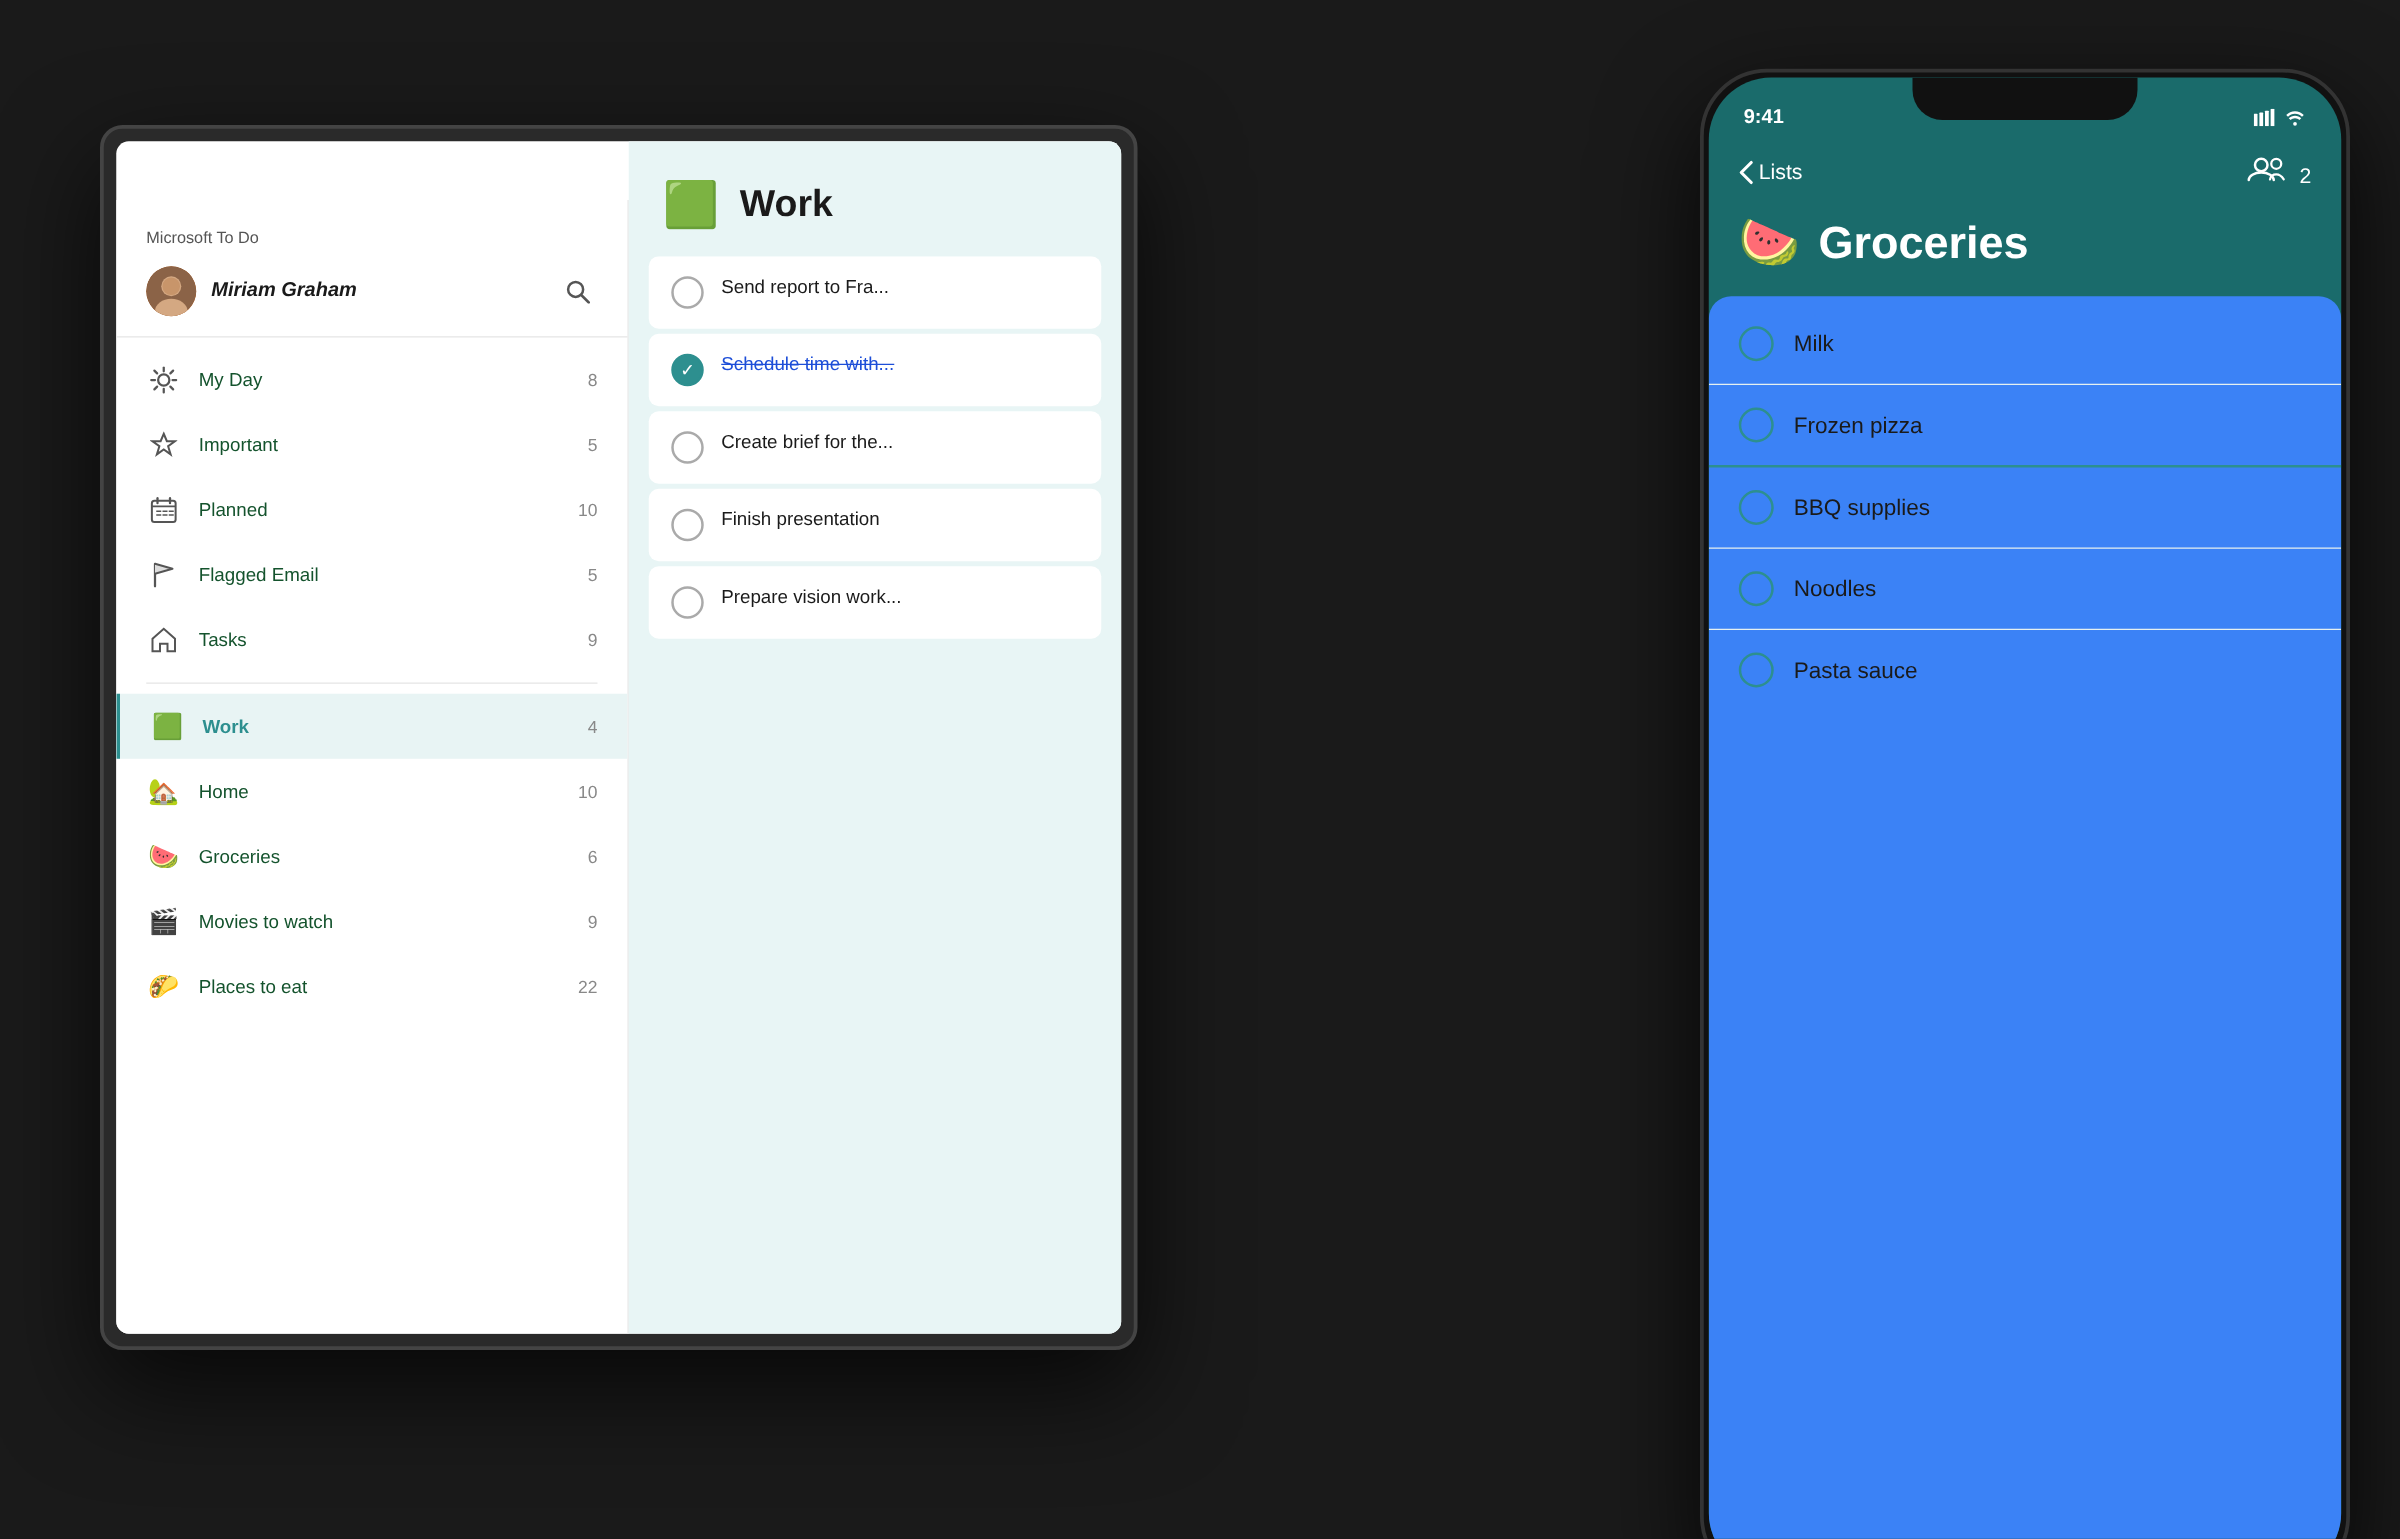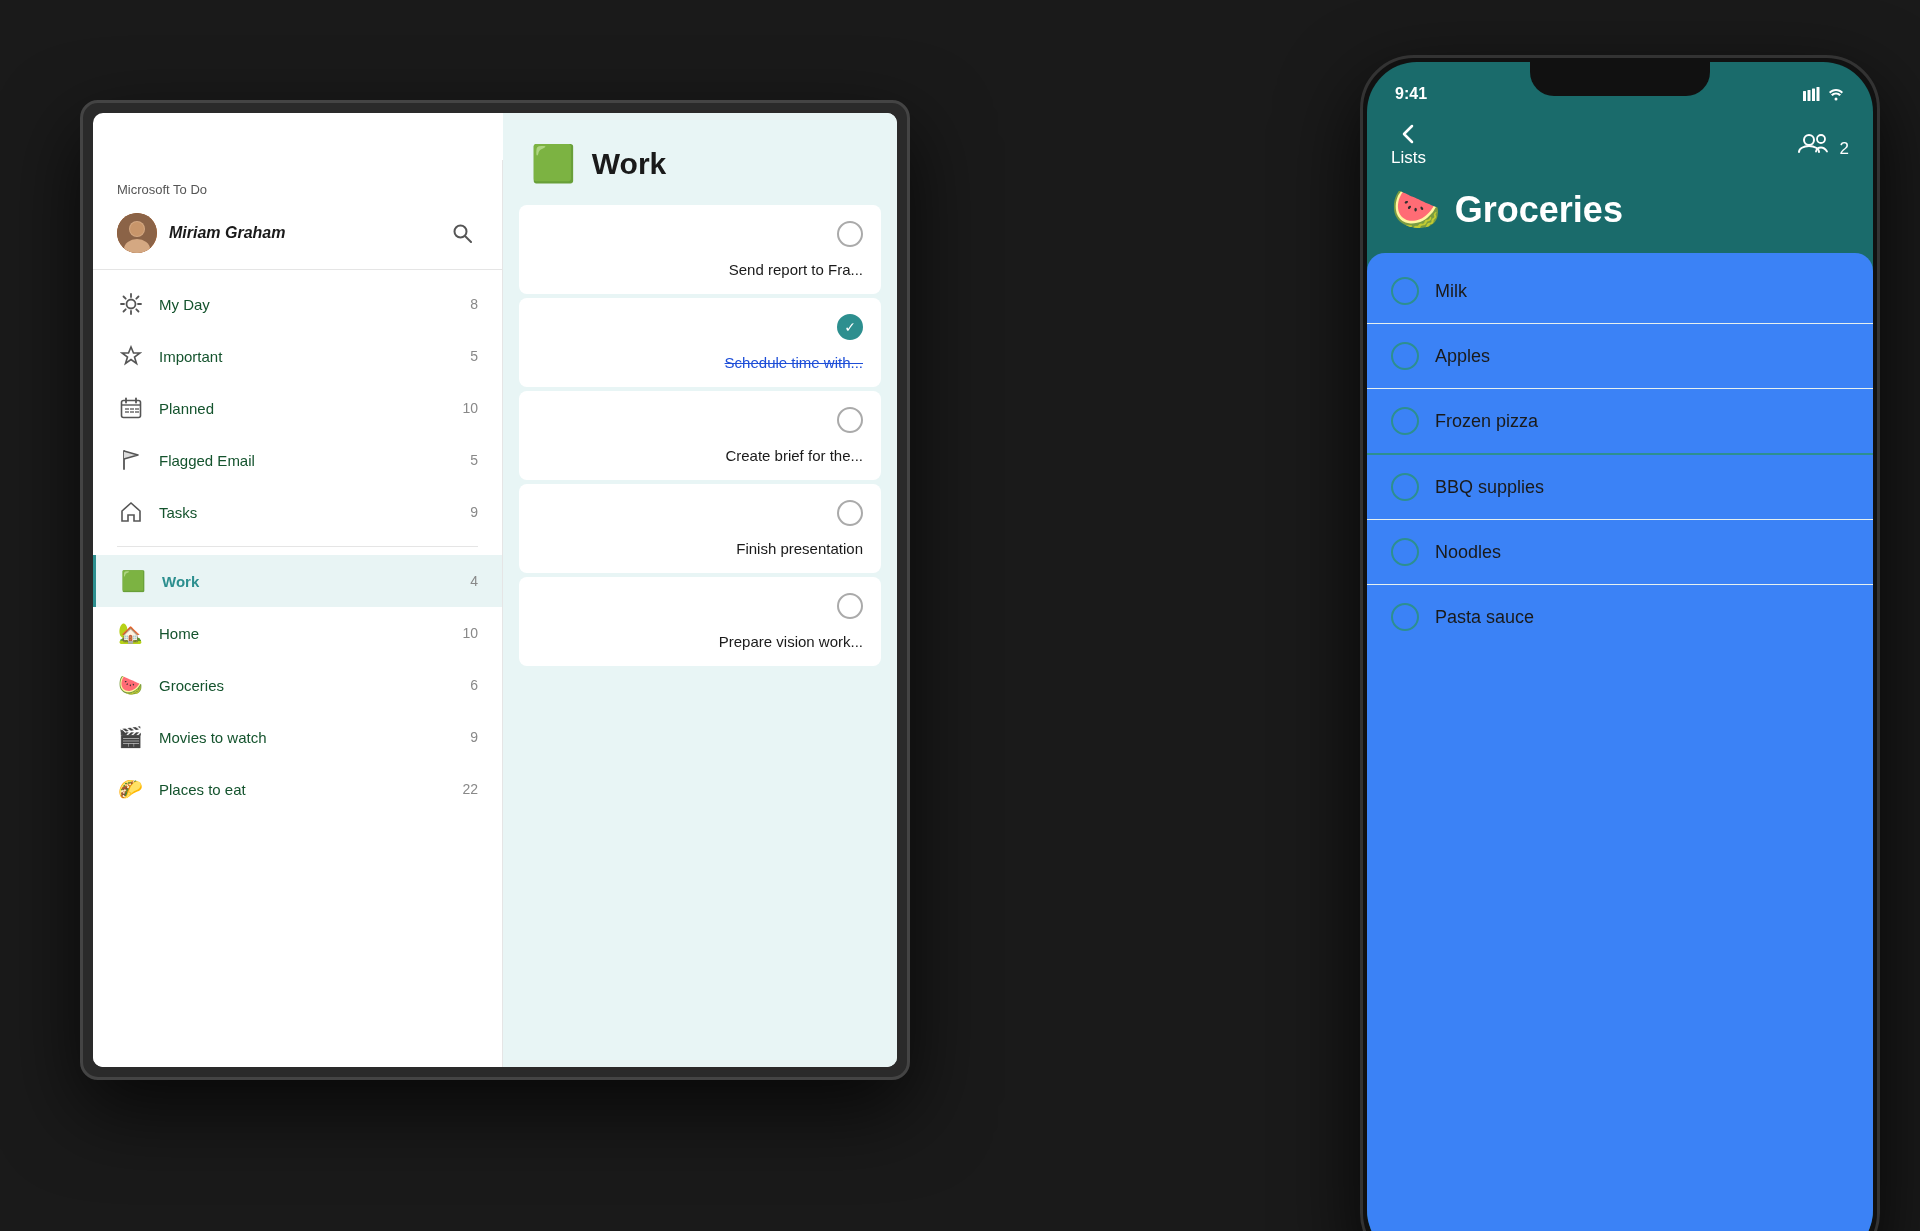--- a/index.html
+++ b/index.html
@@ -192,28 +192,27 @@
     }
 
     .task-list {
       padding: 0 16px;
       flex: 1;
       overflow-y: auto;
     }
 
     .task-item {
       display: flex;
-      align-items: flex-end;
+      align-items: flex-start;
       background: #fff;
       border-radius: 8px;
       padding: 16px 18px;
       margin-bottom: 4px;
       gap: 14px;
       cursor: pointer;
-      flex-direction: column;
     }
 
     .task-circle {
       width: 26px;
       height: 26px;
       border-radius: 50%;
       border: 2px solid #aaa;
       flex-shrink: 0;
       display: flex;
       align-items: center;
@@ -310,21 +309,20 @@
       flex-shrink: 0;
     }
 
     .phone-back-btn {
       display: flex;
       align-items: center;
       gap: 4px;
       color: #fff;
       font-size: 17px;
       cursor: pointer;
-      flex-direction: column;
     }
 
     .phone-back-label {
       font-size: 17px;
       color: #fff;
     }
 
     .phone-nav-spacer { flex: 1; }
 
     .phone-share-btn {
@@ -618,24 +616,20 @@
       <span class="phone-list-name">Groceries</span>
     </div>
 
     <div class="phone-items">
 
       <div class="phone-item">
         <div class="phone-item-circle"></div>
         <span class="phone-item-text">Milk</span>
       </div>
 
-      <div class="phone-item">
-        <div class="phone-item-circle"></div>
-        <span class="phone-item-text">Apples</span>
-      </div>
 
       <div class="phone-item" style="border-bottom: 2px solid #2d8f8f;">
         <div class="phone-item-circle"></div>
         <span class="phone-item-text">Frozen pizza</span>
       </div>
 
       <div class="phone-item">
         <div class="phone-item-circle"></div>
         <span class="phone-item-text">BBQ supplies</span>
       </div>

